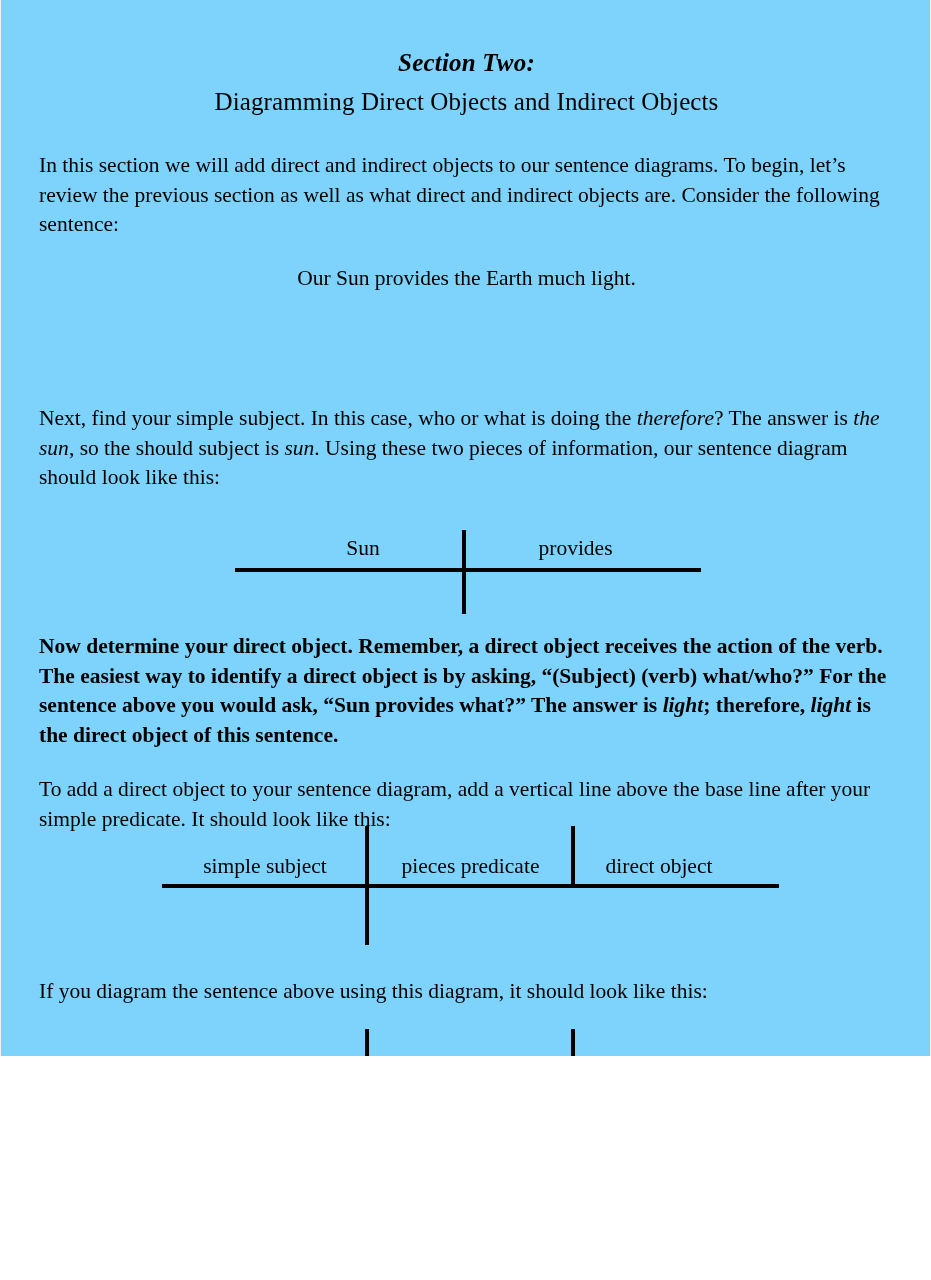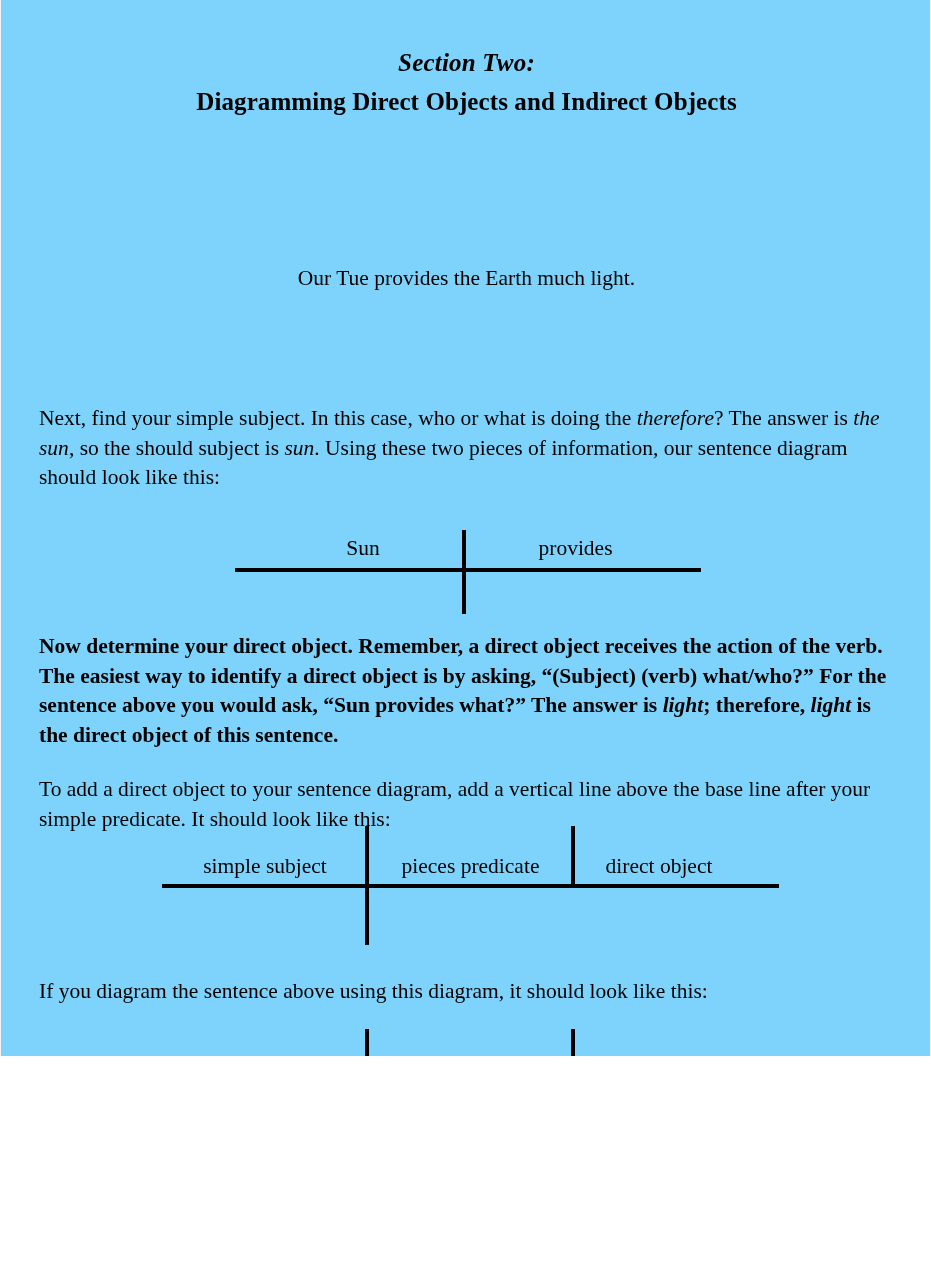--- a/index.html
+++ b/index.html
@@ -30,21 +30,21 @@
   }
   .title-line1 {
     font-size: 25px;
     font-weight: bold;
     font-style: italic;
     letter-spacing: 0.2px;
     line-height: 34px;
   }
   .title-line2 {
     font-size: 25px;
-    font-weight: bold;
+    font-weight: normal;
     letter-spacing: 0.1px;
     line-height: 34px;
     margin-top: 5px;
   }
 
   
   .para {
     position: absolute;
     font-size: 21.5px;
     line-height: 29.5px;
@@ -101,23 +101,26 @@
 </head>
 <body>
 
 <div class="page">
 
   <div class="title-block">
     <div class="title-line1">Section Two:</div>
     <div class="title-line2">Diagramming Direct Objects and Indirect Objects</div>
   </div>
 
+  <div class="para p1">
+    <span>In this section we will add direct and indirect objects to our sentence diagrams.  To begin, let’s review the previous section as well as what direct and indirect objects are.  Consider the following sentence:</span>
+  </div>
 
   <div class="sentence-example">
-    <span>Our Tue provides the Earth much light.</span>
+    <span>Our Sun provides the Earth much light.</span>
   </div>
 
 
   <div class="para p3">
     <span>Next, find your simple subject.  In this case, who or what is doing the </span><i>therefore</i><span>?  The answer is </span><i>the sun</i><span>, so the should subject is </span><i>sun</i><span>.  Using these two pieces of information, our sentence diagram should look like this:</span>
   </div>
 
   <div class="diagram">
     <div class="hline" style="left:234px; top:568px; width:466px;"></div>
     <div class="vline" style="left:461px; top:530px; height:84px;"></div>

